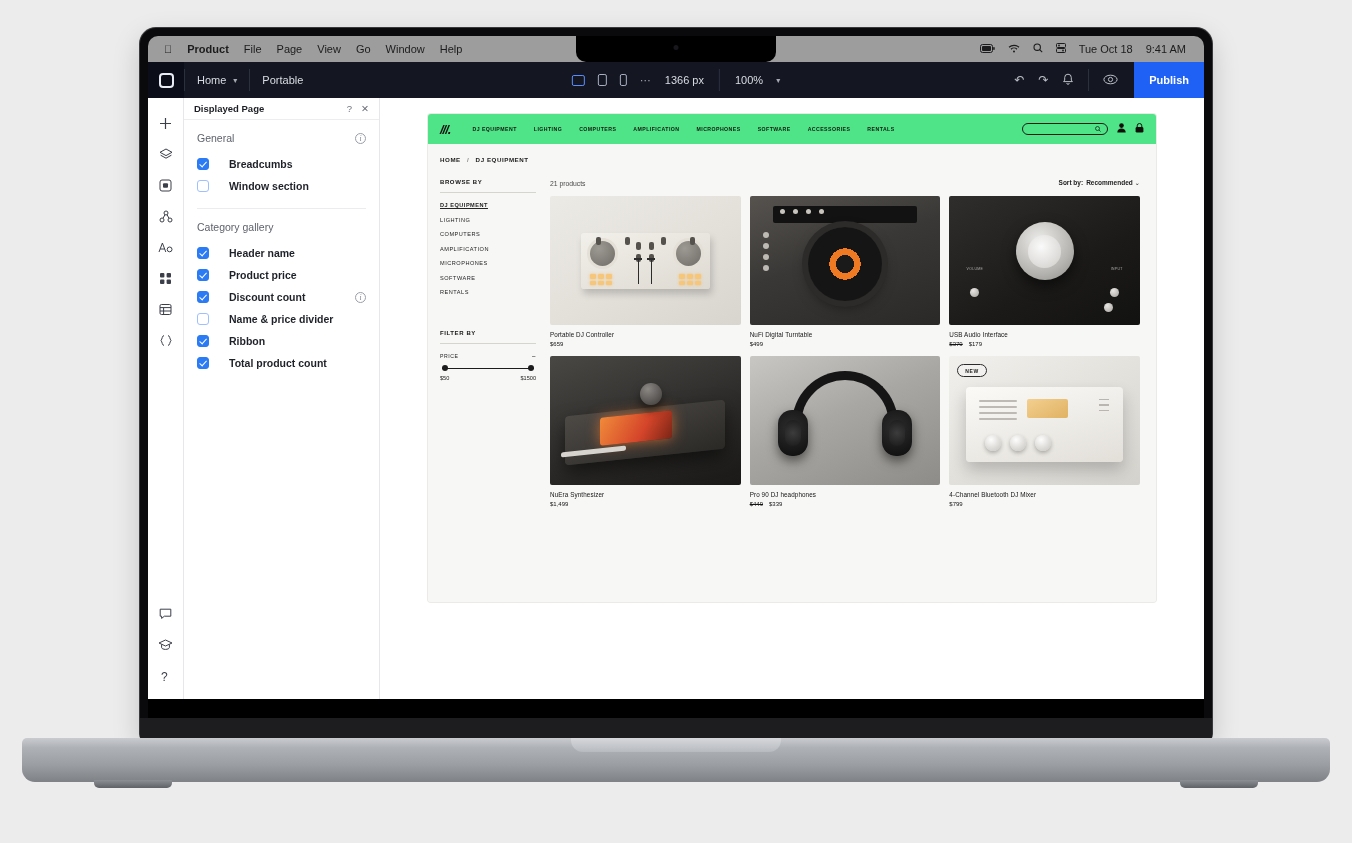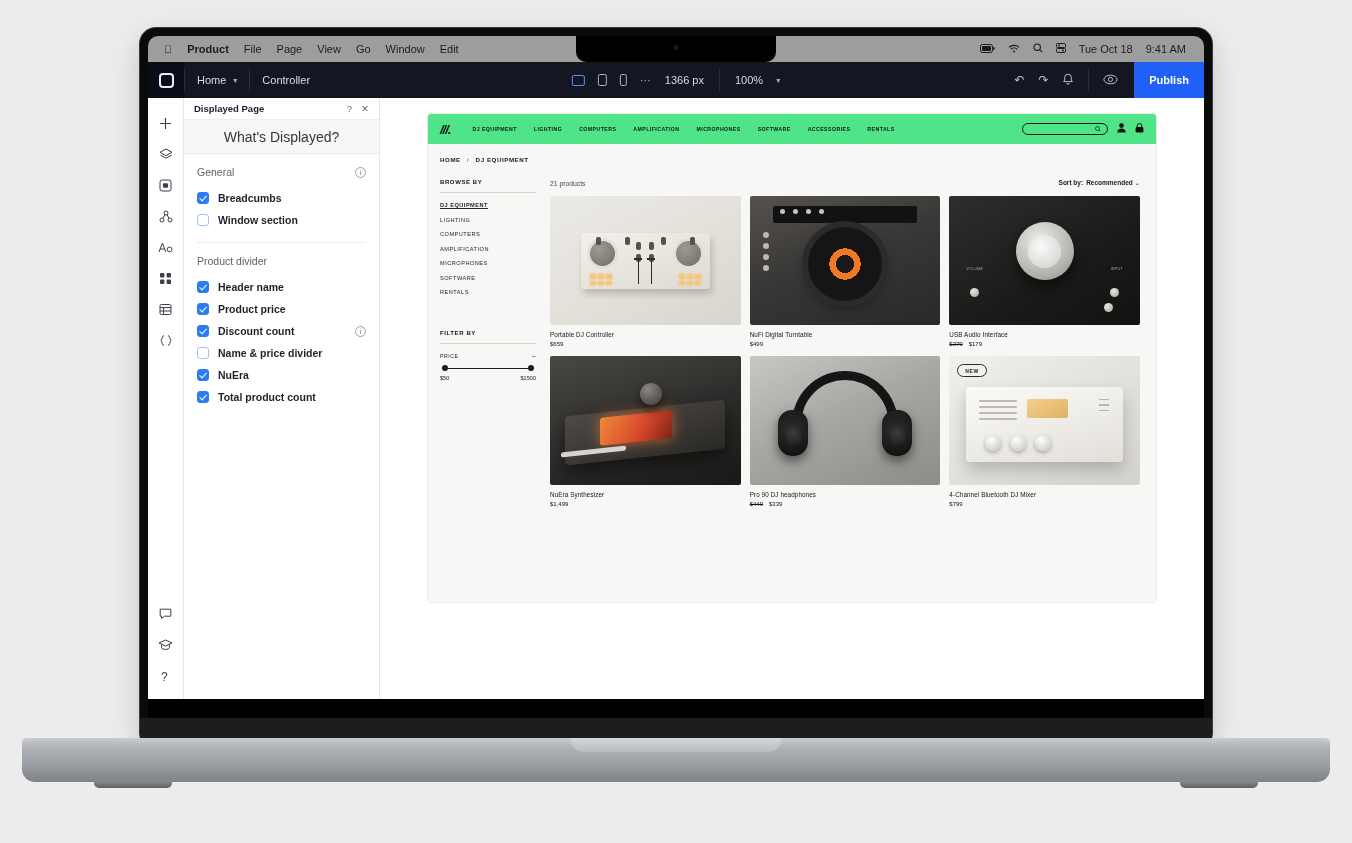--- a/index.html
+++ b/index.html
@@ -134,21 +134,21 @@
     display: flex; align-items: center; font-size: 10.5px; color: #5e626c;
     margin-bottom: 9px;
   }
   .info-i {
     margin-left: auto; width: 11px; height: 11px; border-radius: 50%;
     border: 1px solid #9a9ea8; color: #7b7f89;
     font-size: 7.5px; line-height: 9px; text-align: center; font-style: italic;
     font-family: "Liberation Serif", serif;
   }
   .chk-row {
-    display: flex; align-items: center; gap: 9px;
+    display: flex; align-items: center; gap: 20px;
     padding: 5px 0; cursor: pointer;
   }
   .box {
     width: 12px; height: 12px; border-radius: 3px; flex: none;
     border: 1.4px solid #9fc0ff; background: #fff;
     position: relative;
   }
   .box.on { background: #2b7bf4; border-color: #2b7bf4; }
   .box.on::after {
     content: ""; position: absolute; left: 3.2px; top: 1.3px;
@@ -379,21 +379,21 @@
 
       <div class="macbar">
         <div class="left">
           <span class="sysicon"></span>
           <span class="mi strong">Product</span>
           <span class="mi">File</span>
           <span class="mi">Page</span>
           <span class="mi">View</span>
           <span class="mi">Go</span>
           <span class="mi">Window</span>
-          <span class="mi">Edit</span>
+          <span class="mi">Help</span>
         </div>
         <div class="right">
           <span>
             <svg width="15" height="9" viewBox="0 0 15 9">
                 <rect x="0.5" y="0.5" width="12" height="8" rx="2" fill="none" stroke="#1c1c1e"></rect>
                 <rect x="2" y="2" width="9" height="5" rx="1" fill="#1c1c1e"></rect>
                 <rect x="13.2" y="3" width="1.5" height="3" rx=".7" fill="#1c1c1e"></rect>
               </svg>
           </span>
           <span>
@@ -429,21 +429,21 @@
           <div class="brand-sq">
             <div class="brand-glyph"></div>
           </div>
           <div class="tb-sep"></div>
           <div class="tb-item">
             <span>Home</span>
             <span class="caret">▾</span>
           </div>
           <div class="tb-sep"></div>
           <div class="tb-item">
-            <span>Controller</span>
+            <span>Portable</span>
           </div>
 
           <div class="tb-center">
             <span class="dev active"></span>
             <span class="dev tab"></span>
             <span class="dev phone"></span>
             <span class="dots">⋯</span>
             <span>1366 px</span>
             <span class="tb-sep" style="margin:0 2px"></span>
             <span>100%</span>
@@ -549,62 +549,61 @@
           </div>
 
           <div class="panel">
             <div class="panel-head">
               <span>Displayed Page</span>
               <span class="sp">
                 <span>?</span>
                 <span>✕</span>
               </span>
             </div>
-            <div class="panel-title">What's Displayed?</div>
 
             <div class="sect">
               <div class="sect-head">
                 <span>General</span>
                 <span class="info-i">i</span>
               </div>
               <div class="chk-row">
                 <span class="box on"></span>
                 <span class="chk-label">Breadcumbs</span>
               </div>
               <div class="chk-row">
                 <span class="box"></span>
                 <span class="chk-label">Window section</span>
               </div>
             </div>
             <div class="divider"></div>
 
             <div class="sect">
               <div class="sect-head">
-                <span>Product divider</span>
+                <span>Category gallery</span>
               </div>
               <div class="chk-row">
                 <span class="box on"></span>
                 <span class="chk-label">Header name</span>
               </div>
               <div class="chk-row">
                 <span class="box on"></span>
                 <span class="chk-label">Product price</span>
               </div>
               <div class="chk-row">
                 <span class="box on"></span>
                 <span class="chk-label">Discount count</span>
                 <span class="info-i">i</span>
               </div>
               <div class="chk-row">
                 <span class="box"></span>
                 <span class="chk-label">Name &amp; price divider</span>
               </div>
               <div class="chk-row">
                 <span class="box on"></span>
-                <span class="chk-label">NuEra</span>
+                <span class="chk-label">Ribbon</span>
               </div>
               <div class="chk-row">
                 <span class="box on"></span>
                 <span class="chk-label">Total product count</span>
               </div>
             </div>
           </div>
 
           <div class="canvas">
             <div class="site">

